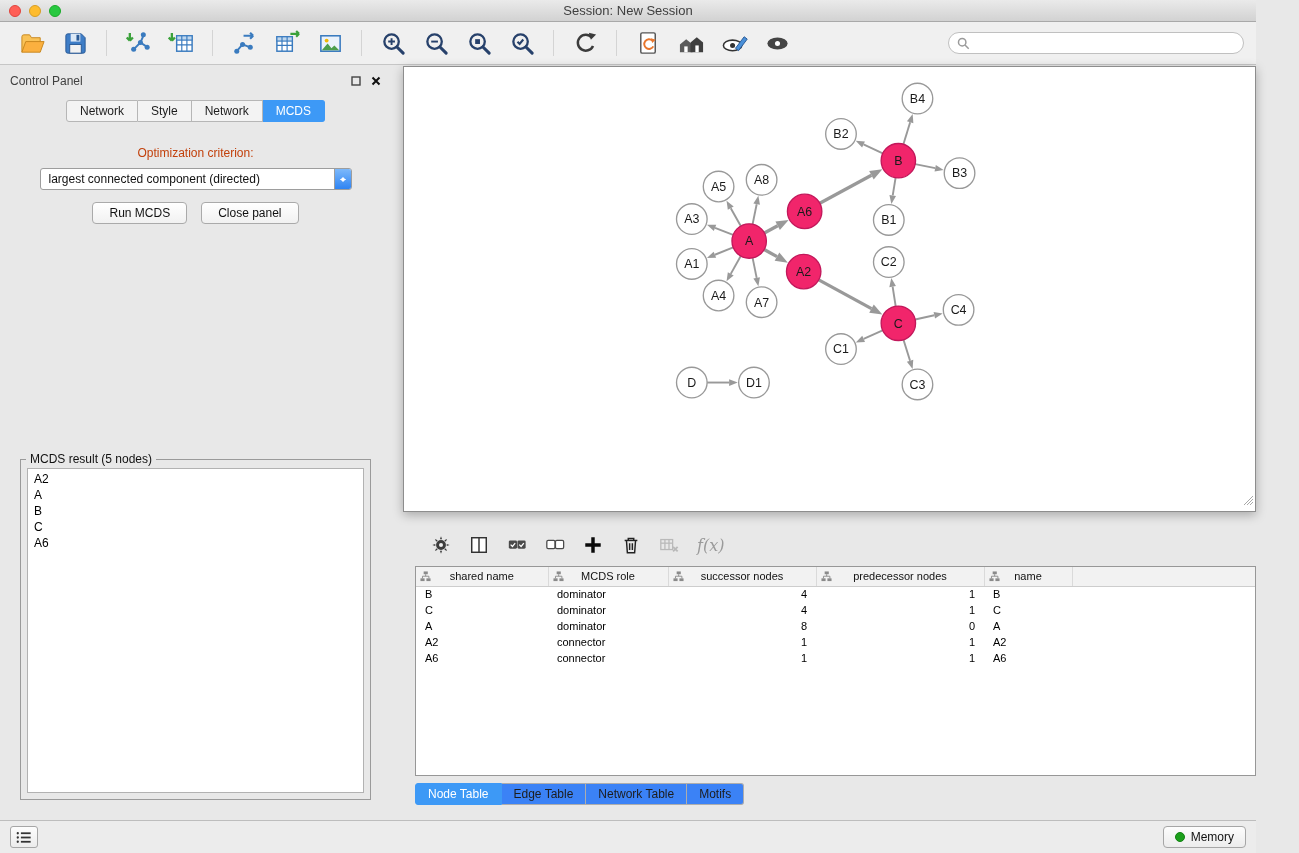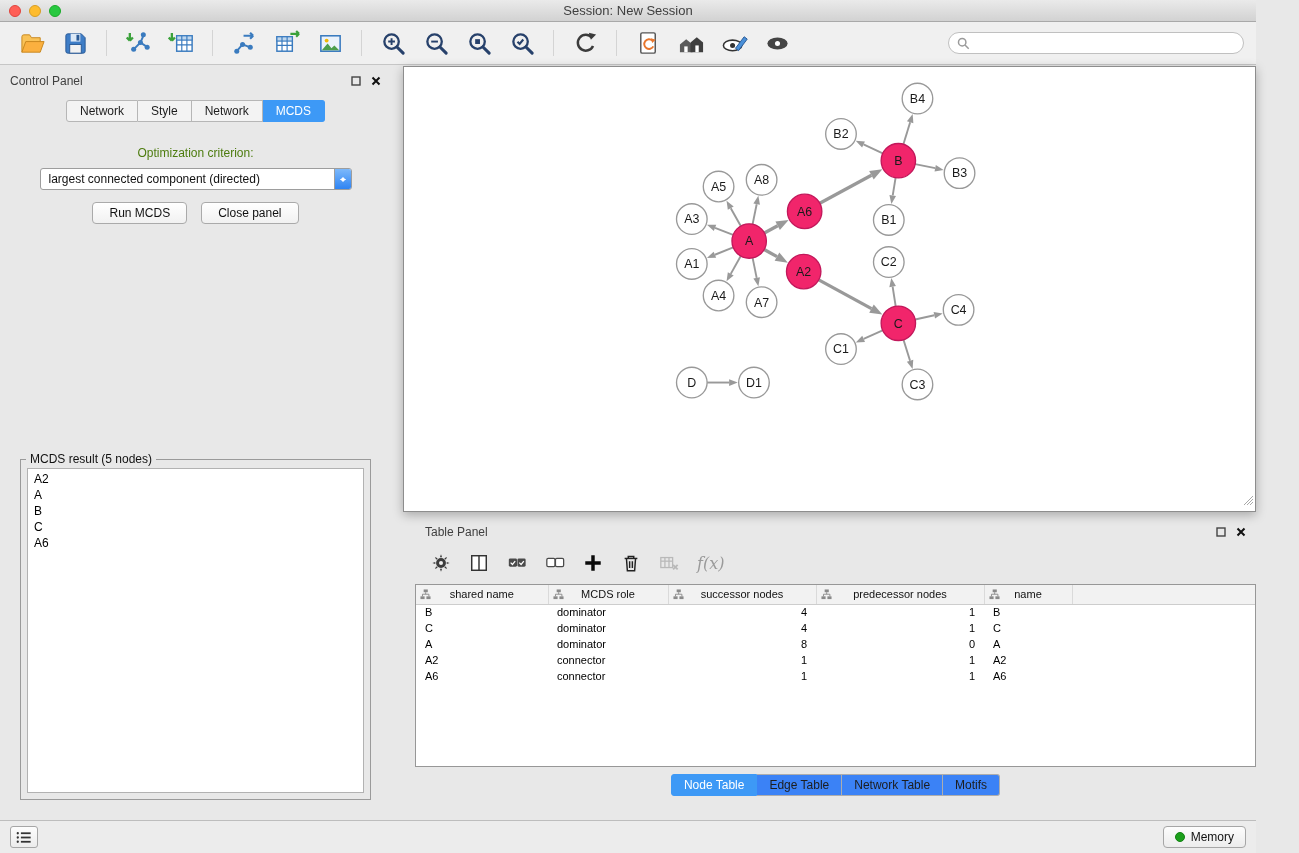--- a/index.html
+++ b/index.html
@@ -31,21 +31,21 @@
   .control-panel { width:391px; flex:0 0 391px; display:flex; flex-direction:column; padding:7px 0 20px; }
   .panel-header { display:flex; align-items:center; padding:0 10px; height:18px; flex:0 0 auto; }
   .panel-title { font-size:12px; color:#404040; }
   .win-btns { margin-left:auto; display:flex; gap:10px; align-items:center; }
   .win-btn { background:none; border:none; display:flex; align-items:center; }
   .cp-tabs { display:flex; justify-content:center; margin-top:10px; }
   .cp-tab { font-size:12px; padding:3px 13px; background:#f3f3f3; border:1px solid #b6b6b6; border-left:none; color:#1d1d1d; cursor:default; }
   .cp-tab:first-child { border-left:1px solid #b6b6b6; border-radius:3px 0 0 3px; }
   .cp-tab:last-child { border-radius:0 3px 3px 0; }
   .cp-tab.active { background:#3d99f6; border-color:#3d99f6; color:#fff; }
-  .opt-label { text-align:center; font-size:12px; margin-top:24px; color:#4d7c0f; }
+  .opt-label { text-align:center; font-size:12px; margin-top:24px; color:#c2410c; }
   .combo { margin:8px auto 0; width:312px; height:22px; border:1px solid #9d9d9d; border-radius:3px; background:#fff; display:flex; align-items:stretch; }
   .combo-text { flex:1; font-size:12px; padding:3px 8px 0; color:#111; white-space:nowrap; overflow:hidden; }
   .combo-btn { width:17px; background:linear-gradient(#7db9fb,#2f84f3); border-left:1px solid #9d9d9d; border-radius:0 2px 2px 0; display:flex; flex-direction:column; align-items:center; justify-content:center; gap:1px; }
   .combo-btn i { display:block; width:0; height:0; border:3px solid transparent; }
   .combo-btn .up { border-bottom-color:#fff; margin-bottom:-1px; }
   .combo-btn .down { border-top-color:#fff; margin-top:-1px; }
   .btn-row { display:flex; justify-content:center; gap:14px; margin-top:12px; }
   .btn { font-size:12px; padding:3px 16px; background:linear-gradient(#ffffff,#f1f1f1); border:1px solid #aaa; border-radius:4px; color:#111; cursor:default; }
   .result-box { margin:auto 20px 0; position:relative; border:1px solid #9a9a9a; height:341px; flex:0 0 auto; }
   .result-legend { position:absolute; top:-8px; left:5px; background:#e8e8e8; font-size:12px; color:#111; padding:0 4px; }
@@ -66,21 +66,21 @@
   .tp-toolbar { height:36px; display:flex; align-items:center; gap:18px; padding:0 16px; margin-top:4px; flex:0 0 auto; }
   .tp-btn { background:none; border:none; display:flex; align-items:center; cursor:default; }
   .tp-btn svg { width:20px; height:20px; }
   .fx { font-family:"DejaVu Serif",serif; font-style:italic; font-size:16px; color:#9a9a9a; }
   .tp-table-wrap { flex:1 1 auto; border:1px solid #979797; background:#fff; overflow:hidden; margin-top:3px; }
   table.node-table { border-collapse:collapse; width:100%; font-size:11px; table-layout:fixed; }
   table.node-table thead th { background:#f2f2f2; border-right:1px solid #dadada; border-bottom:1px solid #cdcdcd; height:19px; font-weight:normal; position:relative; color:#111; }
   table.node-table thead th .colicon { position:absolute; left:4px; top:4px; line-height:0; }
   table.node-table thead th .collabel { display:block; text-align:center; padding:0 14px; }
   table.node-table tbody td { height:16px; padding:0 9px; color:#000; white-space:nowrap; }
-  .tp-tabs { display:flex; justify-content:center; margin:7px 0 19px; flex:0 0 auto; }
+  .tp-tabs { display:flex; justify-content:flex-start; margin:7px 0 10px; flex:0 0 auto; }
   .tp-tab { font-size:12px; padding:3px 12px; background:#3b82f6; border:1px solid #adadad; border-left:none; color:#1d1d1d; cursor:default; }
   .tp-tab:first-child { border-left:1px solid #adadad; border-radius:3px 0 0 3px; }
   .tp-tab:last-child { border-radius:0 3px 3px 0; }
   .tp-tab.active { background:#3d99f6; border-color:#3d99f6; color:#fff; }
 
   
   .statusbar { height:33px; flex:0 0 33px; border-top:1px solid #bdbdbd; background:#ececec; display:flex; align-items:center; padding:0 10px; }
   .status-btn { width:28px; height:22px; border:1px solid #a6a6a6; border-radius:3px; background:linear-gradient(#fdfdfd,#ececec); display:flex; align-items:center; justify-content:center; }
   .memory-btn { margin-left:auto; height:22px; border:1px solid #a6a6a6; border-radius:4px; background:linear-gradient(#fdfdfd,#ececec); display:flex; align-items:center; gap:6px; padding:0 11px; font-size:12px; color:#111; }
   .memory-dot { width:10px; height:10px; border-radius:50%; background:#1ca01c; border:1px solid #128212; }
@@ -412,35 +412,20 @@
                 <text x="537" y="336.5" text-anchor="middle" font-size="13" fill="#1a1a1a" font-family="&quot;Liberation Sans&quot;, sans-serif">C3</text>
               </g>
             </svg>
           <span class="resize-corner"><svg width="12" height="12" viewBox="0 0 12 12">
                 <path d="M2 11L11 2M5 11l6-6M8 11l3-3" stroke="#a8a8a8" fill="none"></path>
               </svg></span>
         </div>
       </div>
 
       <div class="table-panel">
-        <div class="panel-header">
-          <span class="panel-title">Table Panel</span>
-          <span class="win-btns">
-            <button class="win-btn">
-                <svg width="10" height="10" viewBox="0 0 10 10">
-                  <rect x="1" y="1" width="8" height="8" fill="none" stroke="#444" stroke-width="1.4"></rect>
-                </svg>
-              </button>
-            <button class="win-btn">
-                <svg width="10" height="10" viewBox="0 0 10 10">
-                  <path d="M1.5 1.5l7 7M8.5 1.5l-7 7" stroke="#111" stroke-width="2"></path>
-                </svg>
-              </button>
-          </span>
-        </div>
         <div class="tp-toolbar">
           <button class="tp-btn">
             <svg viewBox="0 0 22 22">
                 <g fill="#3C3C3C">
                   <path d="M11 1.5l1.2 3.2H9.8zM11 20.5l1.2-3.2H9.8zM1.5 11l3.2-1.2v2.4zM20.5 11l-3.2-1.2v2.4zM4.3 4.3l3.1 1.4-1.7 1.7zM17.7 17.7l-3.1-1.4 1.7-1.7zM17.7 4.3l-1.4 3.1-1.7-1.7zM4.3 17.7l1.4-3.1 1.7 1.7z"></path>
                   <circle cx="11" cy="11" r="5.4"></circle>
                   <circle cx="11" cy="11" r="2.2" fill="#efefef"></circle>
                 </g>
               </svg>
           </button>

